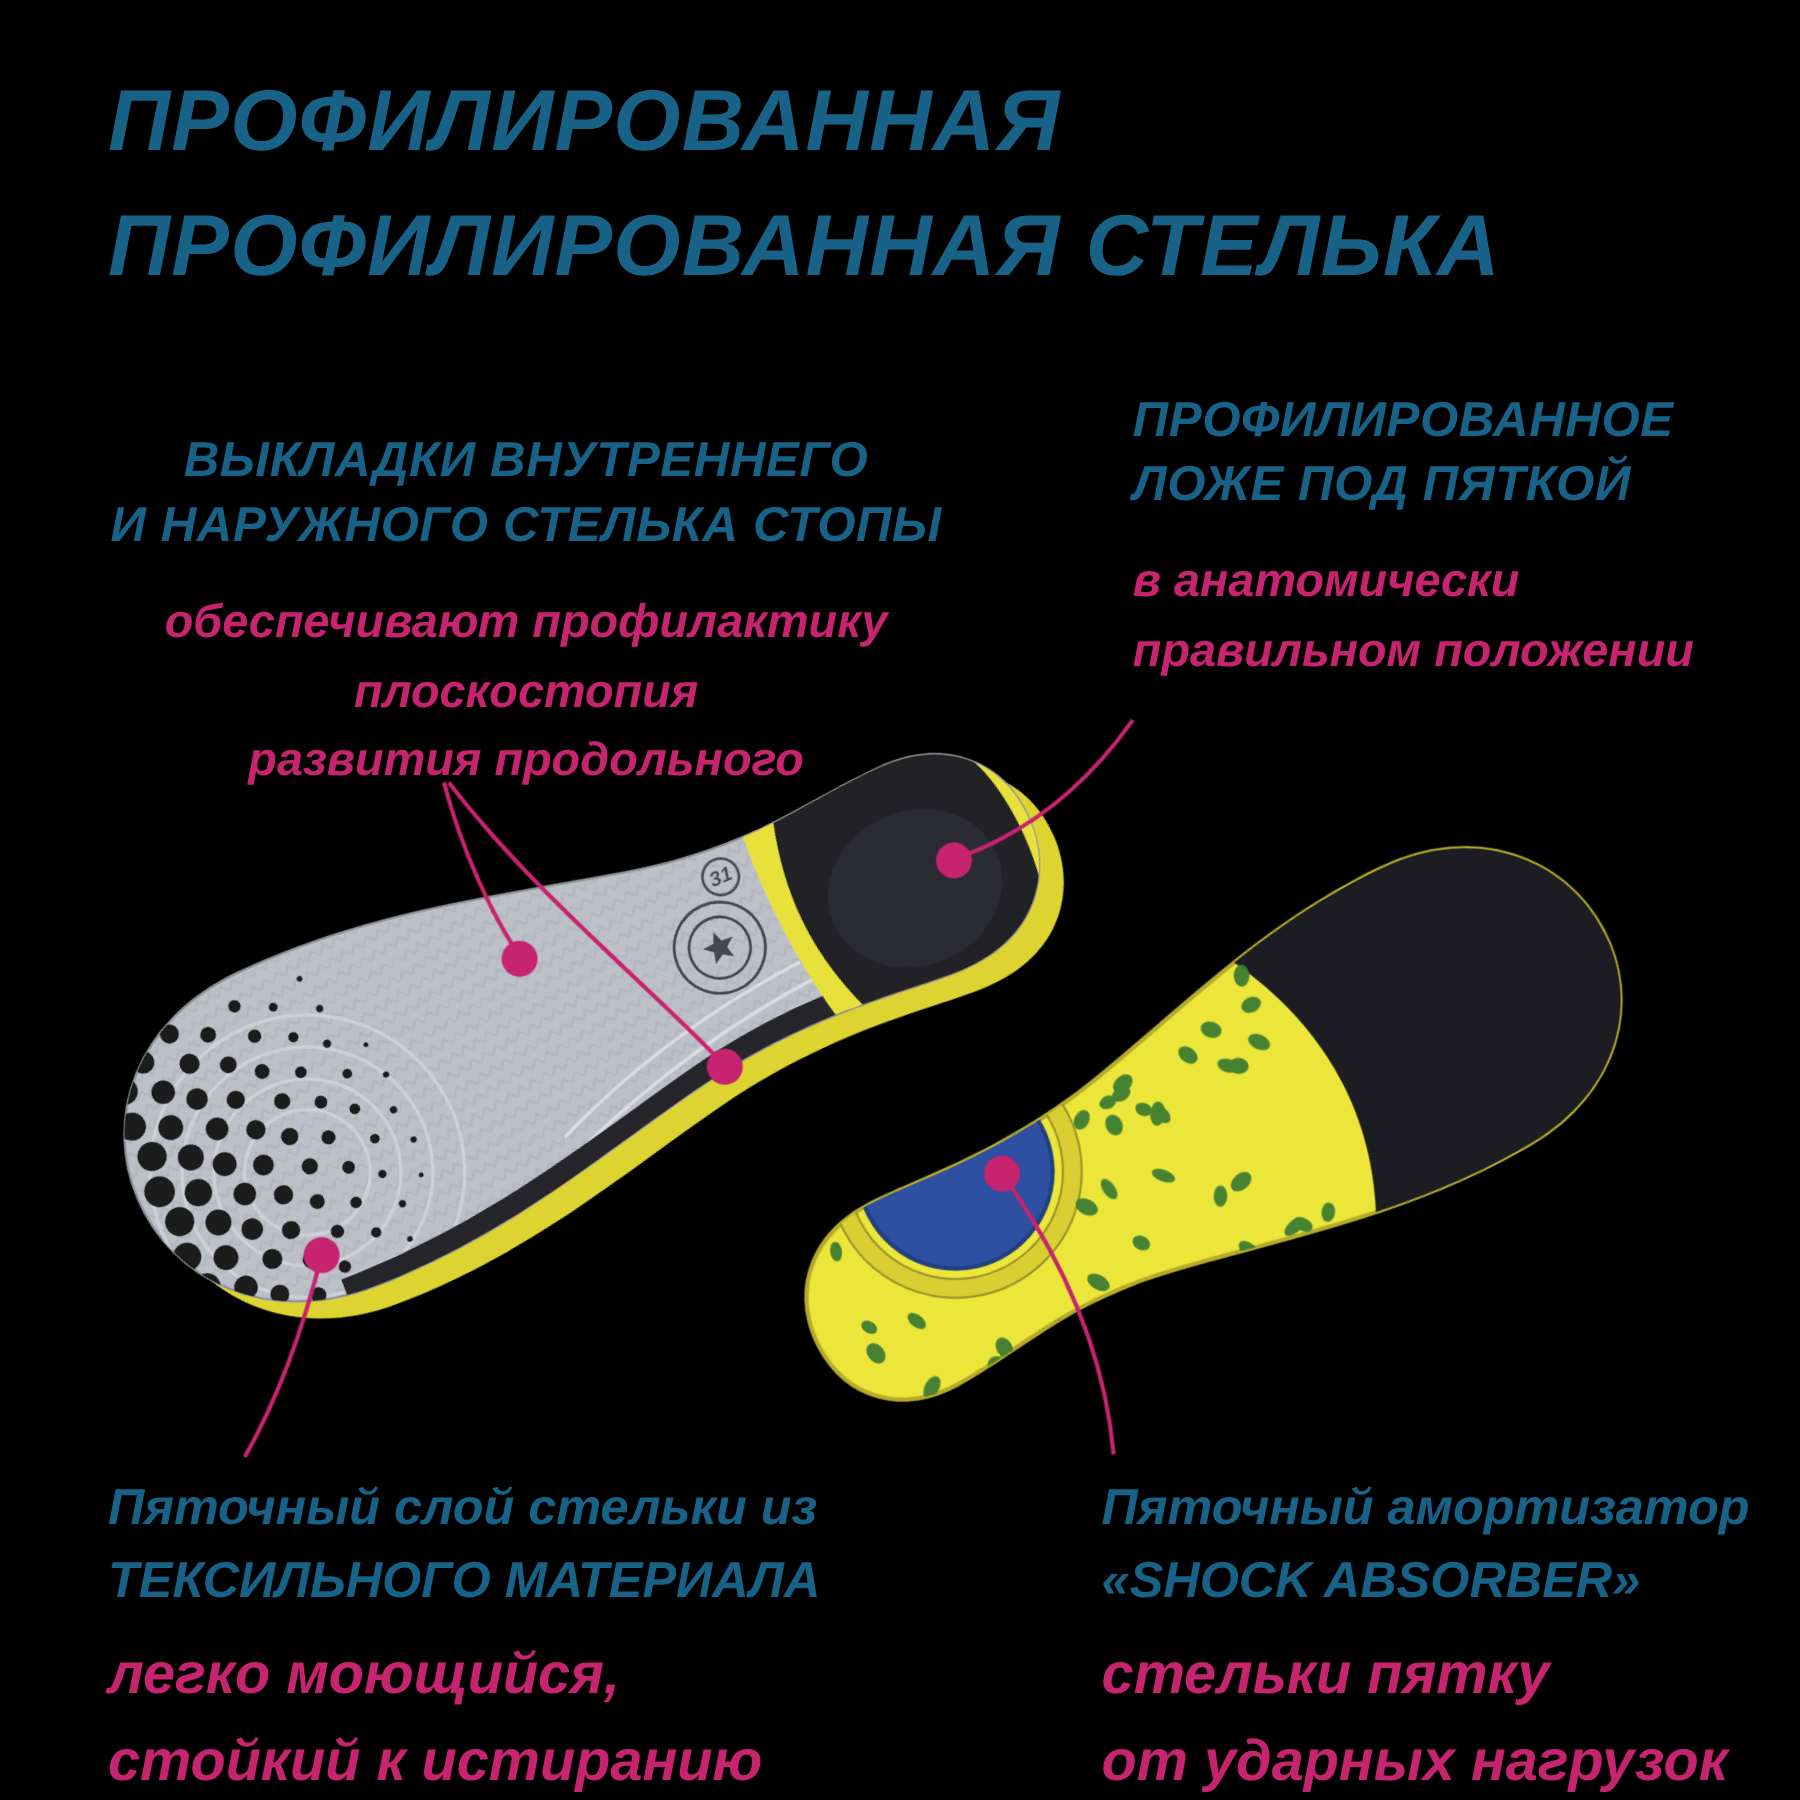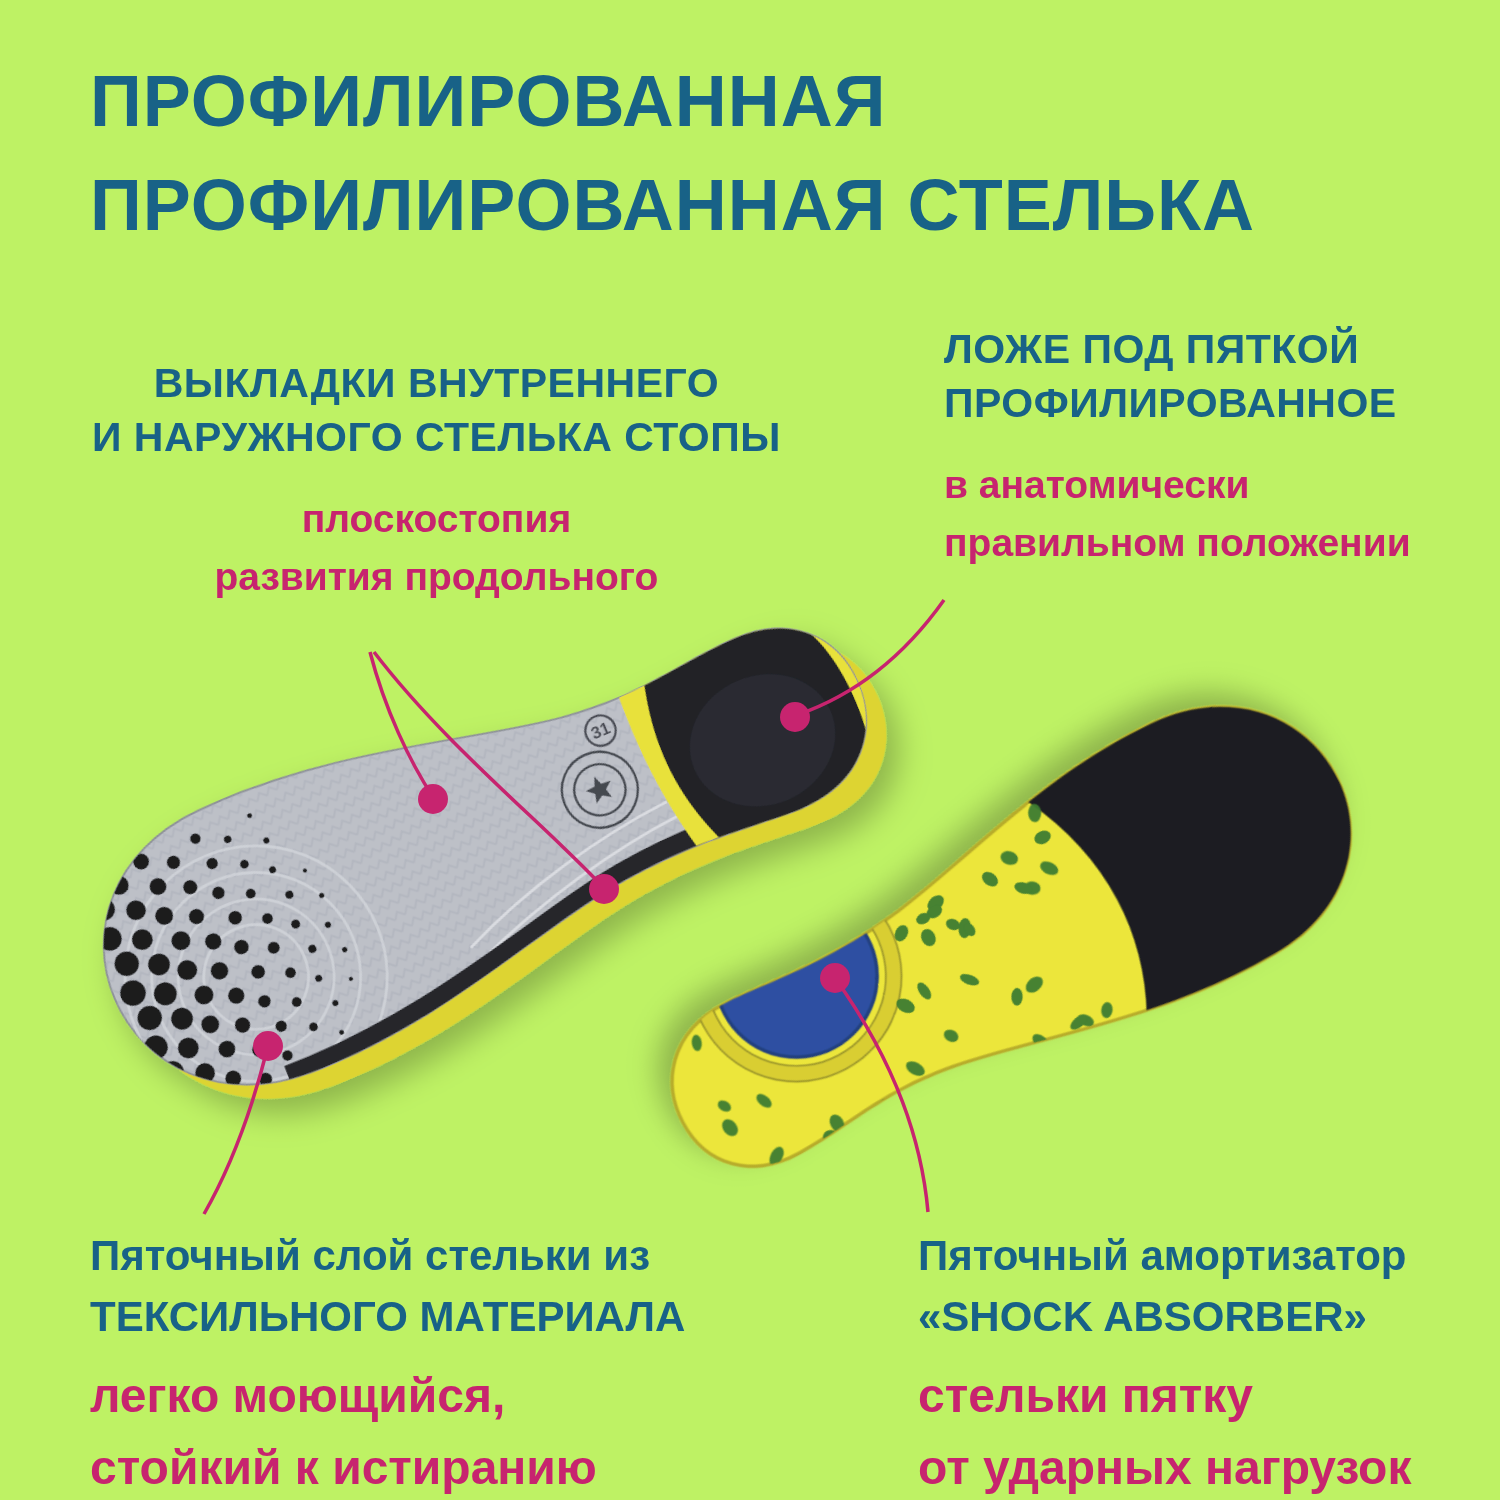--- a/index.html
+++ b/index.html
@@ -6,21 +6,21 @@
     --blue:#186287;
     --pink:#c7246f;
     --yellow:#ece63a;
     --green:#3e7d31;
     --padblue:#2d50a2;
     --gray:#bdc0c7;
     --black:#1d1e23;
   }
   html,body{margin:0;padding:0;background:#ffffff;}
   body{font-family:"Liberation Sans",sans-serif;}
-  .stage{position:relative;width:1500px;height:1500px;background:#bef264;overflow:hidden;}
+  .stage{position:relative;width:1500px;height:1500px;background:#000000;overflow:hidden;font-style:italic;}
   .scene-svg{position:absolute;left:0;top:0;}
   .title{position:absolute;left:90px;top:50px;font-size:72px;line-height:1.44;
          letter-spacing:1px;font-weight:700;color:var(--blue);}
   .title span{display:block;}
   .block{position:absolute;}
   .callout-heading{font-size:41px;line-height:1.32;font-weight:700;color:var(--blue);letter-spacing:.5px;}
   .callout-heading span{display:block;}
   .callout-body{margin-top:26px;font-size:39px;line-height:1.47;font-weight:700;color:var(--pink);}
   .callout-body span{display:block;}
   #arch{left:92px;top:356px;text-align:center;}
@@ -263,29 +263,30 @@
     <span>ПРОФИЛИРОВАННАЯ</span>
     <span>ПРОФИЛИРОВАННАЯ СТЕЛЬКА</span>
   </div>
 
   <div id="arch" class="block">
     <div class="callout-heading">
       <span>ВЫКЛАДКИ ВНУТРЕННЕГО</span>
       <span>И НАРУЖНОГО СТЕЛЬКА СТОПЫ</span>
     </div>
     <div class="callout-body">
+      <span>обеспечивают профилактику</span>
       <span>плоскостопия</span>
       <span>развития продольного</span>
     </div>
   </div>
 
   <div id="heelbed" class="block">
     <div class="callout-heading">
+      <span>ПРОФИЛИРОВАННОЕ</span>
       <span>ЛОЖЕ ПОД ПЯТКОЙ</span>
-      <span>ПРОФИЛИРОВАННОЕ</span>
     </div>
     <div class="callout-body">
       <span>в анатомически</span>
       <span>правильном положении</span>
     </div>
   </div>
 
   <div id="toplayer" class="block">
     <div class="b-blue">
       <span>Пяточный слой стельки из</span>

